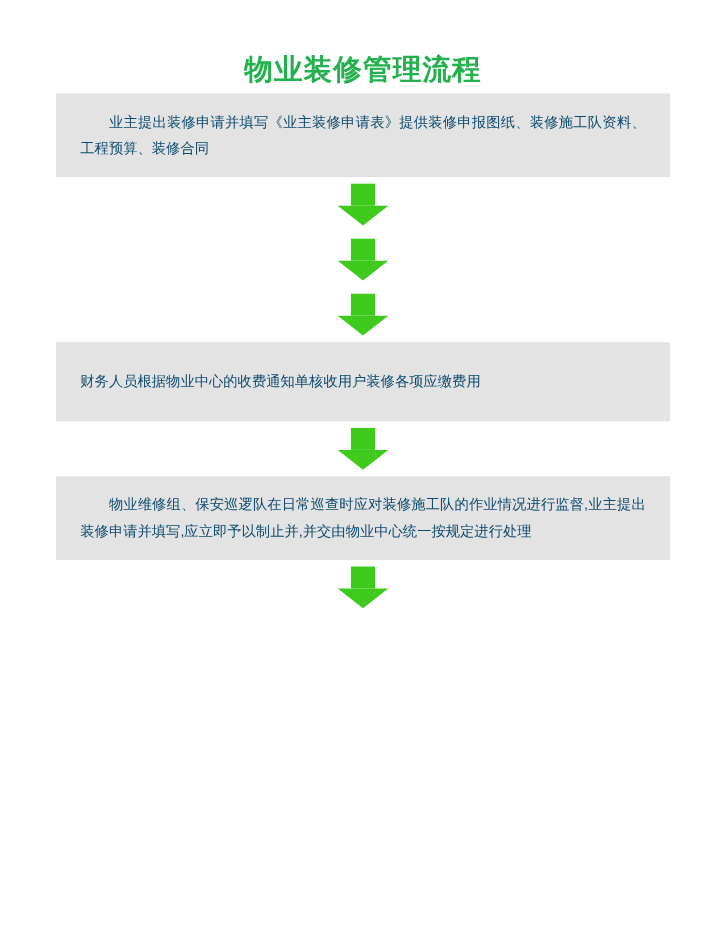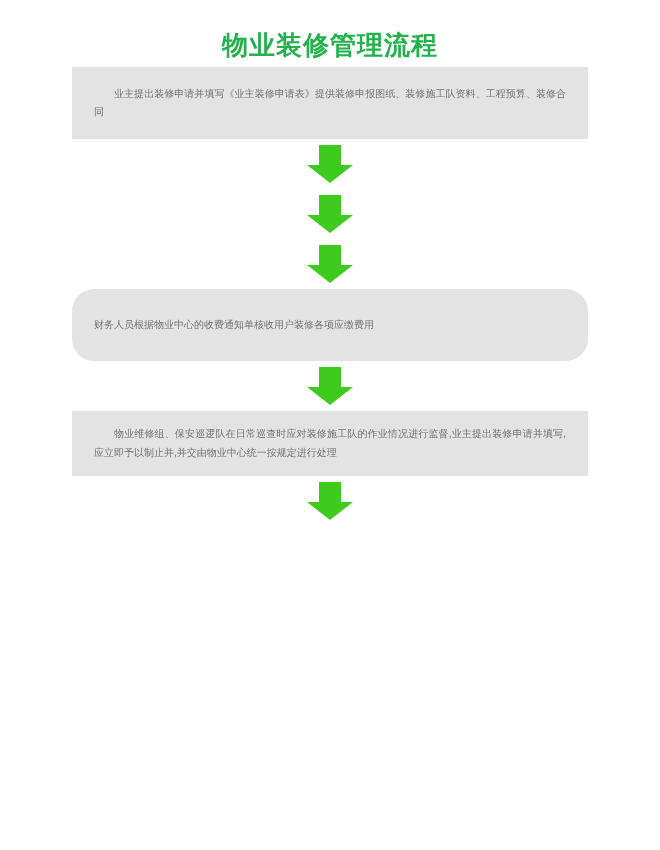--- a/index.html
+++ b/index.html
@@ -18,45 +18,44 @@
     width: 660px;
     height: 850px;
     box-sizing: border-box;
   }
   .title {
     text-align: center;
     color: #22b14c;
     font-size: 26px;
     font-weight: bold;
     letter-spacing: 1px;
-    padding-top: 30px;
+    padding-top: 48px;
     padding-bottom: 6px;
     line-height: 1.2;
   }
   .flow {
     display: flex;
     flex-direction: column;
     align-items: center;
     width: 660px;
   }
   .step {
-    width: 516px;
+    width: 558px;
     box-sizing: border-box;
     background: #e3e3e3;
-    color: #737373;
-    font-size: 10px;
+    color: #0c4a6e;
+    font-size: 13px;
     line-height: 1.85;
     padding: 14px 22px;
     text-indent: 2em;
     text-align: justify;
   }
   .step.center {
     text-indent: 0;
     text-align: center;
-    border-radius: 22px;
   }
   .step-h1 { min-height: 72px; display: flex; align-items: center; }
   .arrow-wrap {
     width: 558px;
     display: flex;
     justify-content: center;
     padding: 6px 0;
   }
   .arrow {
     width: 46px;

